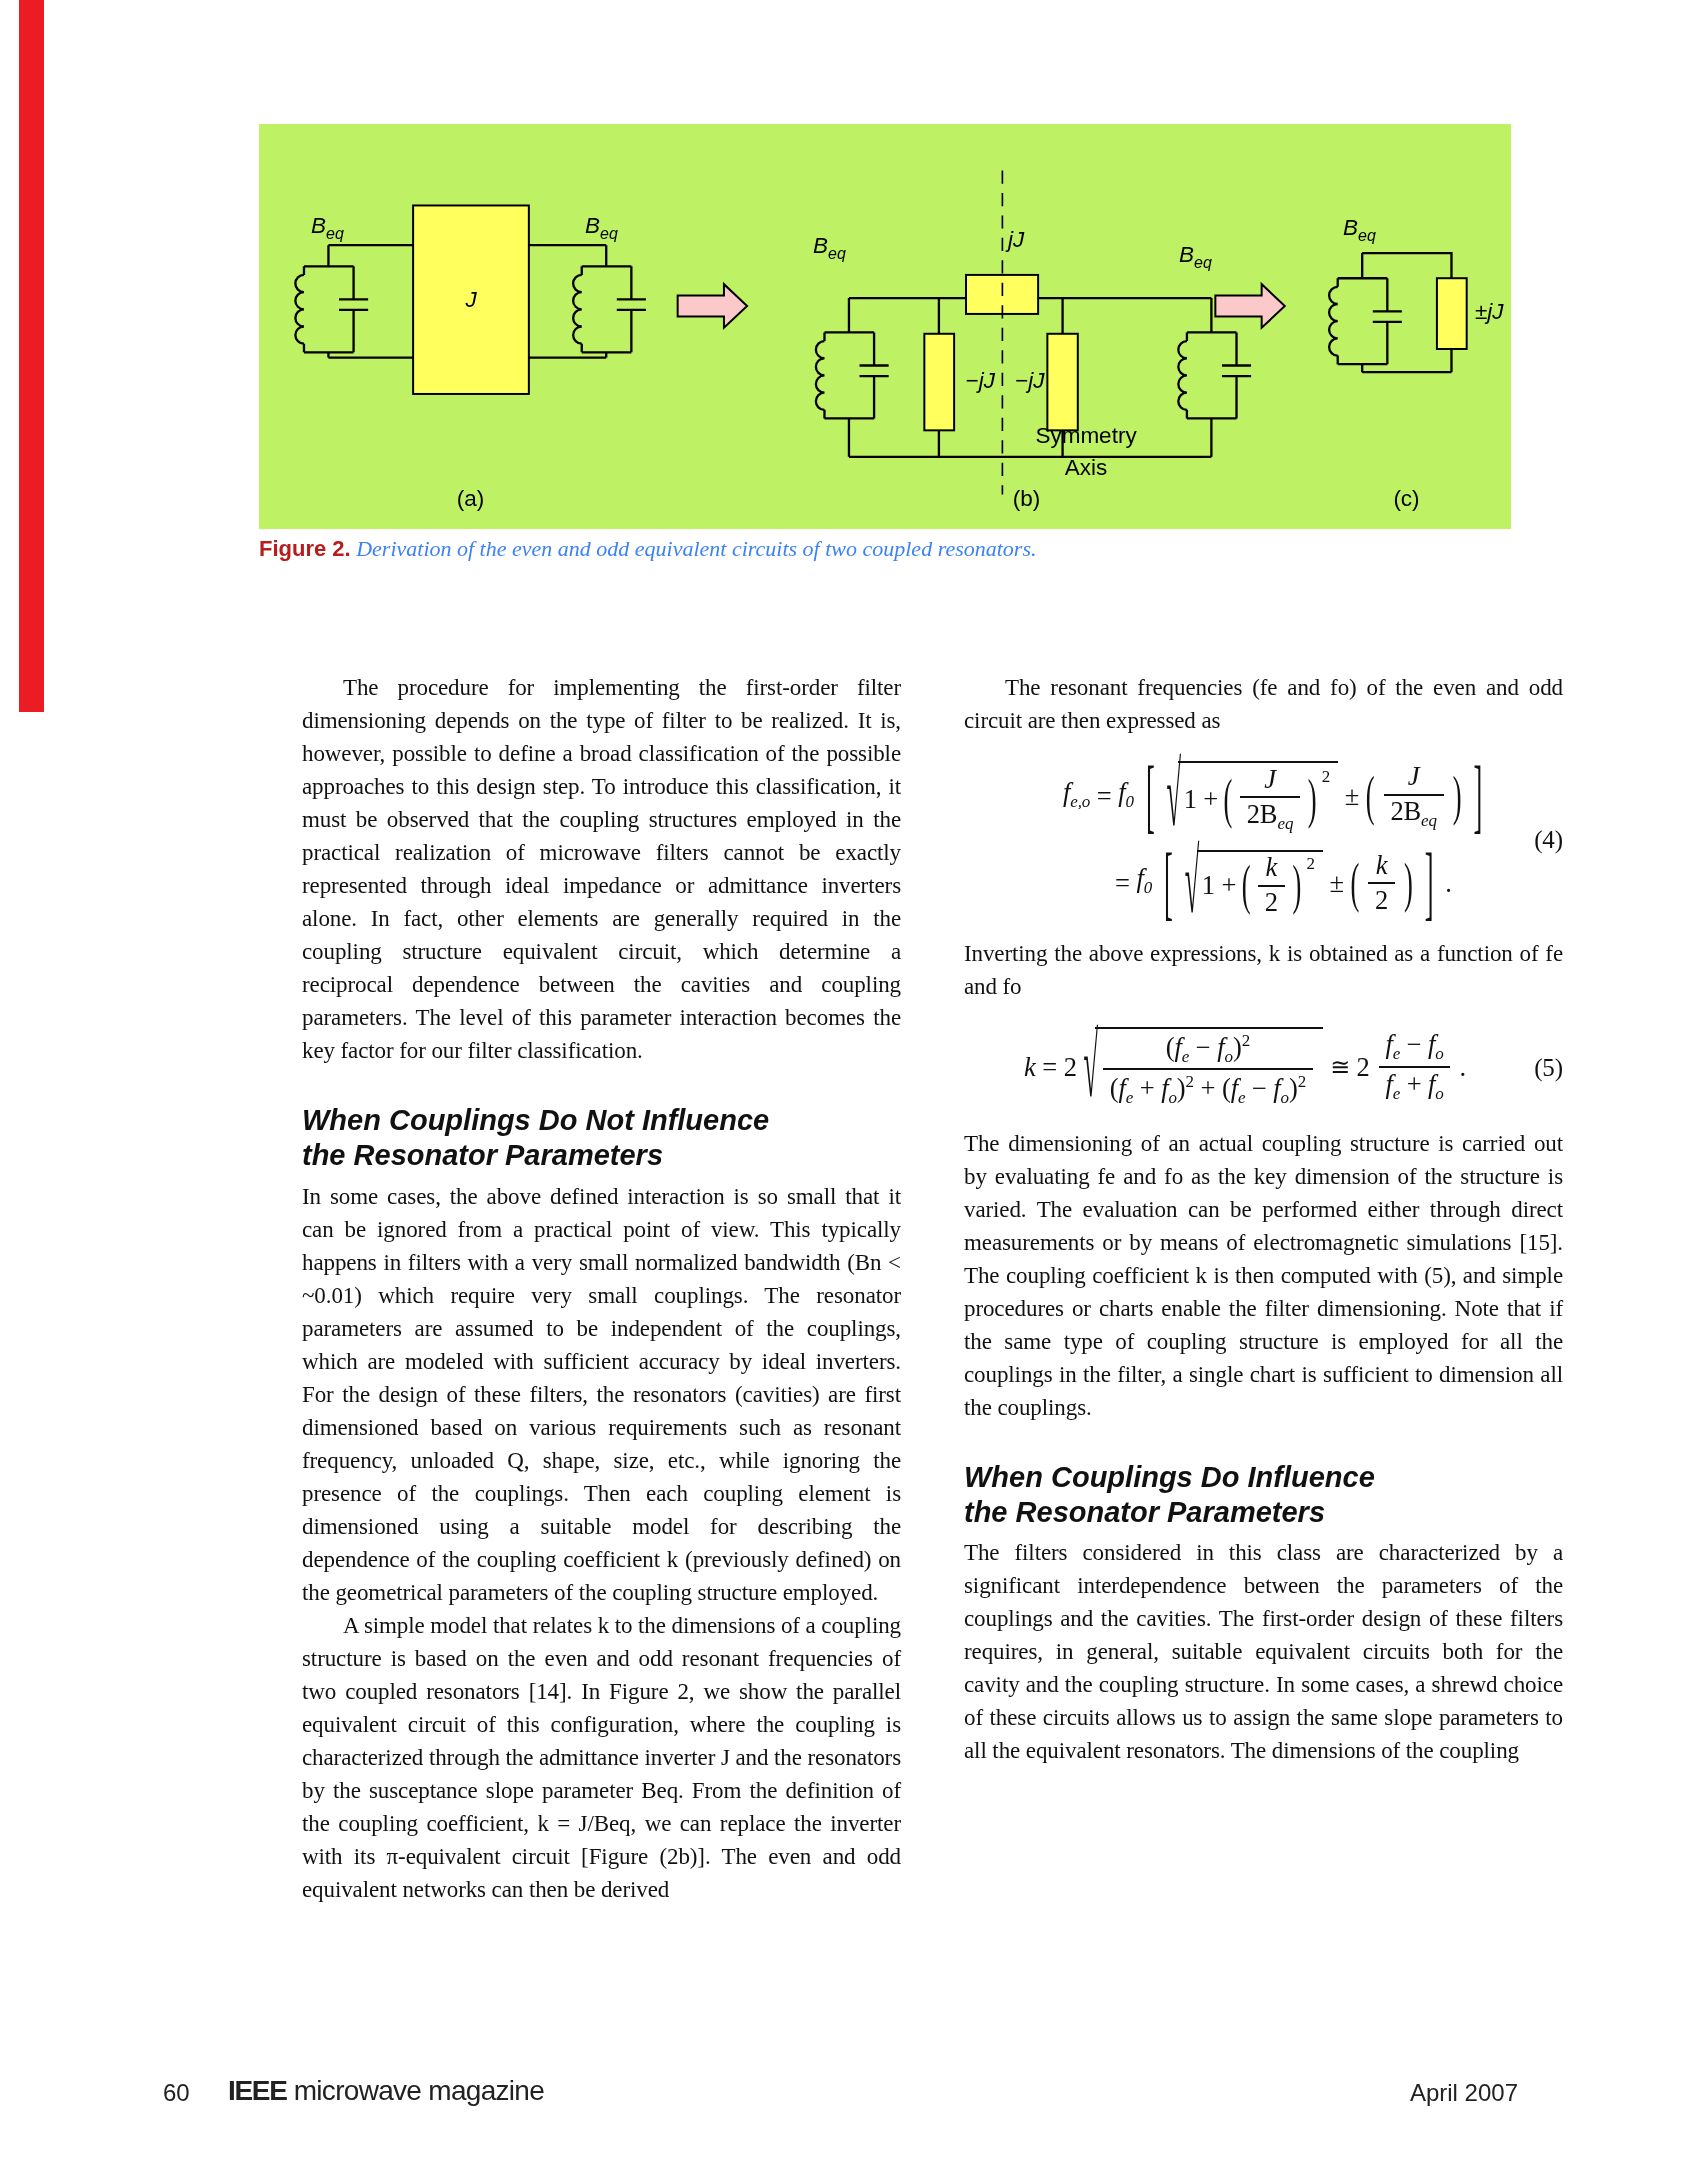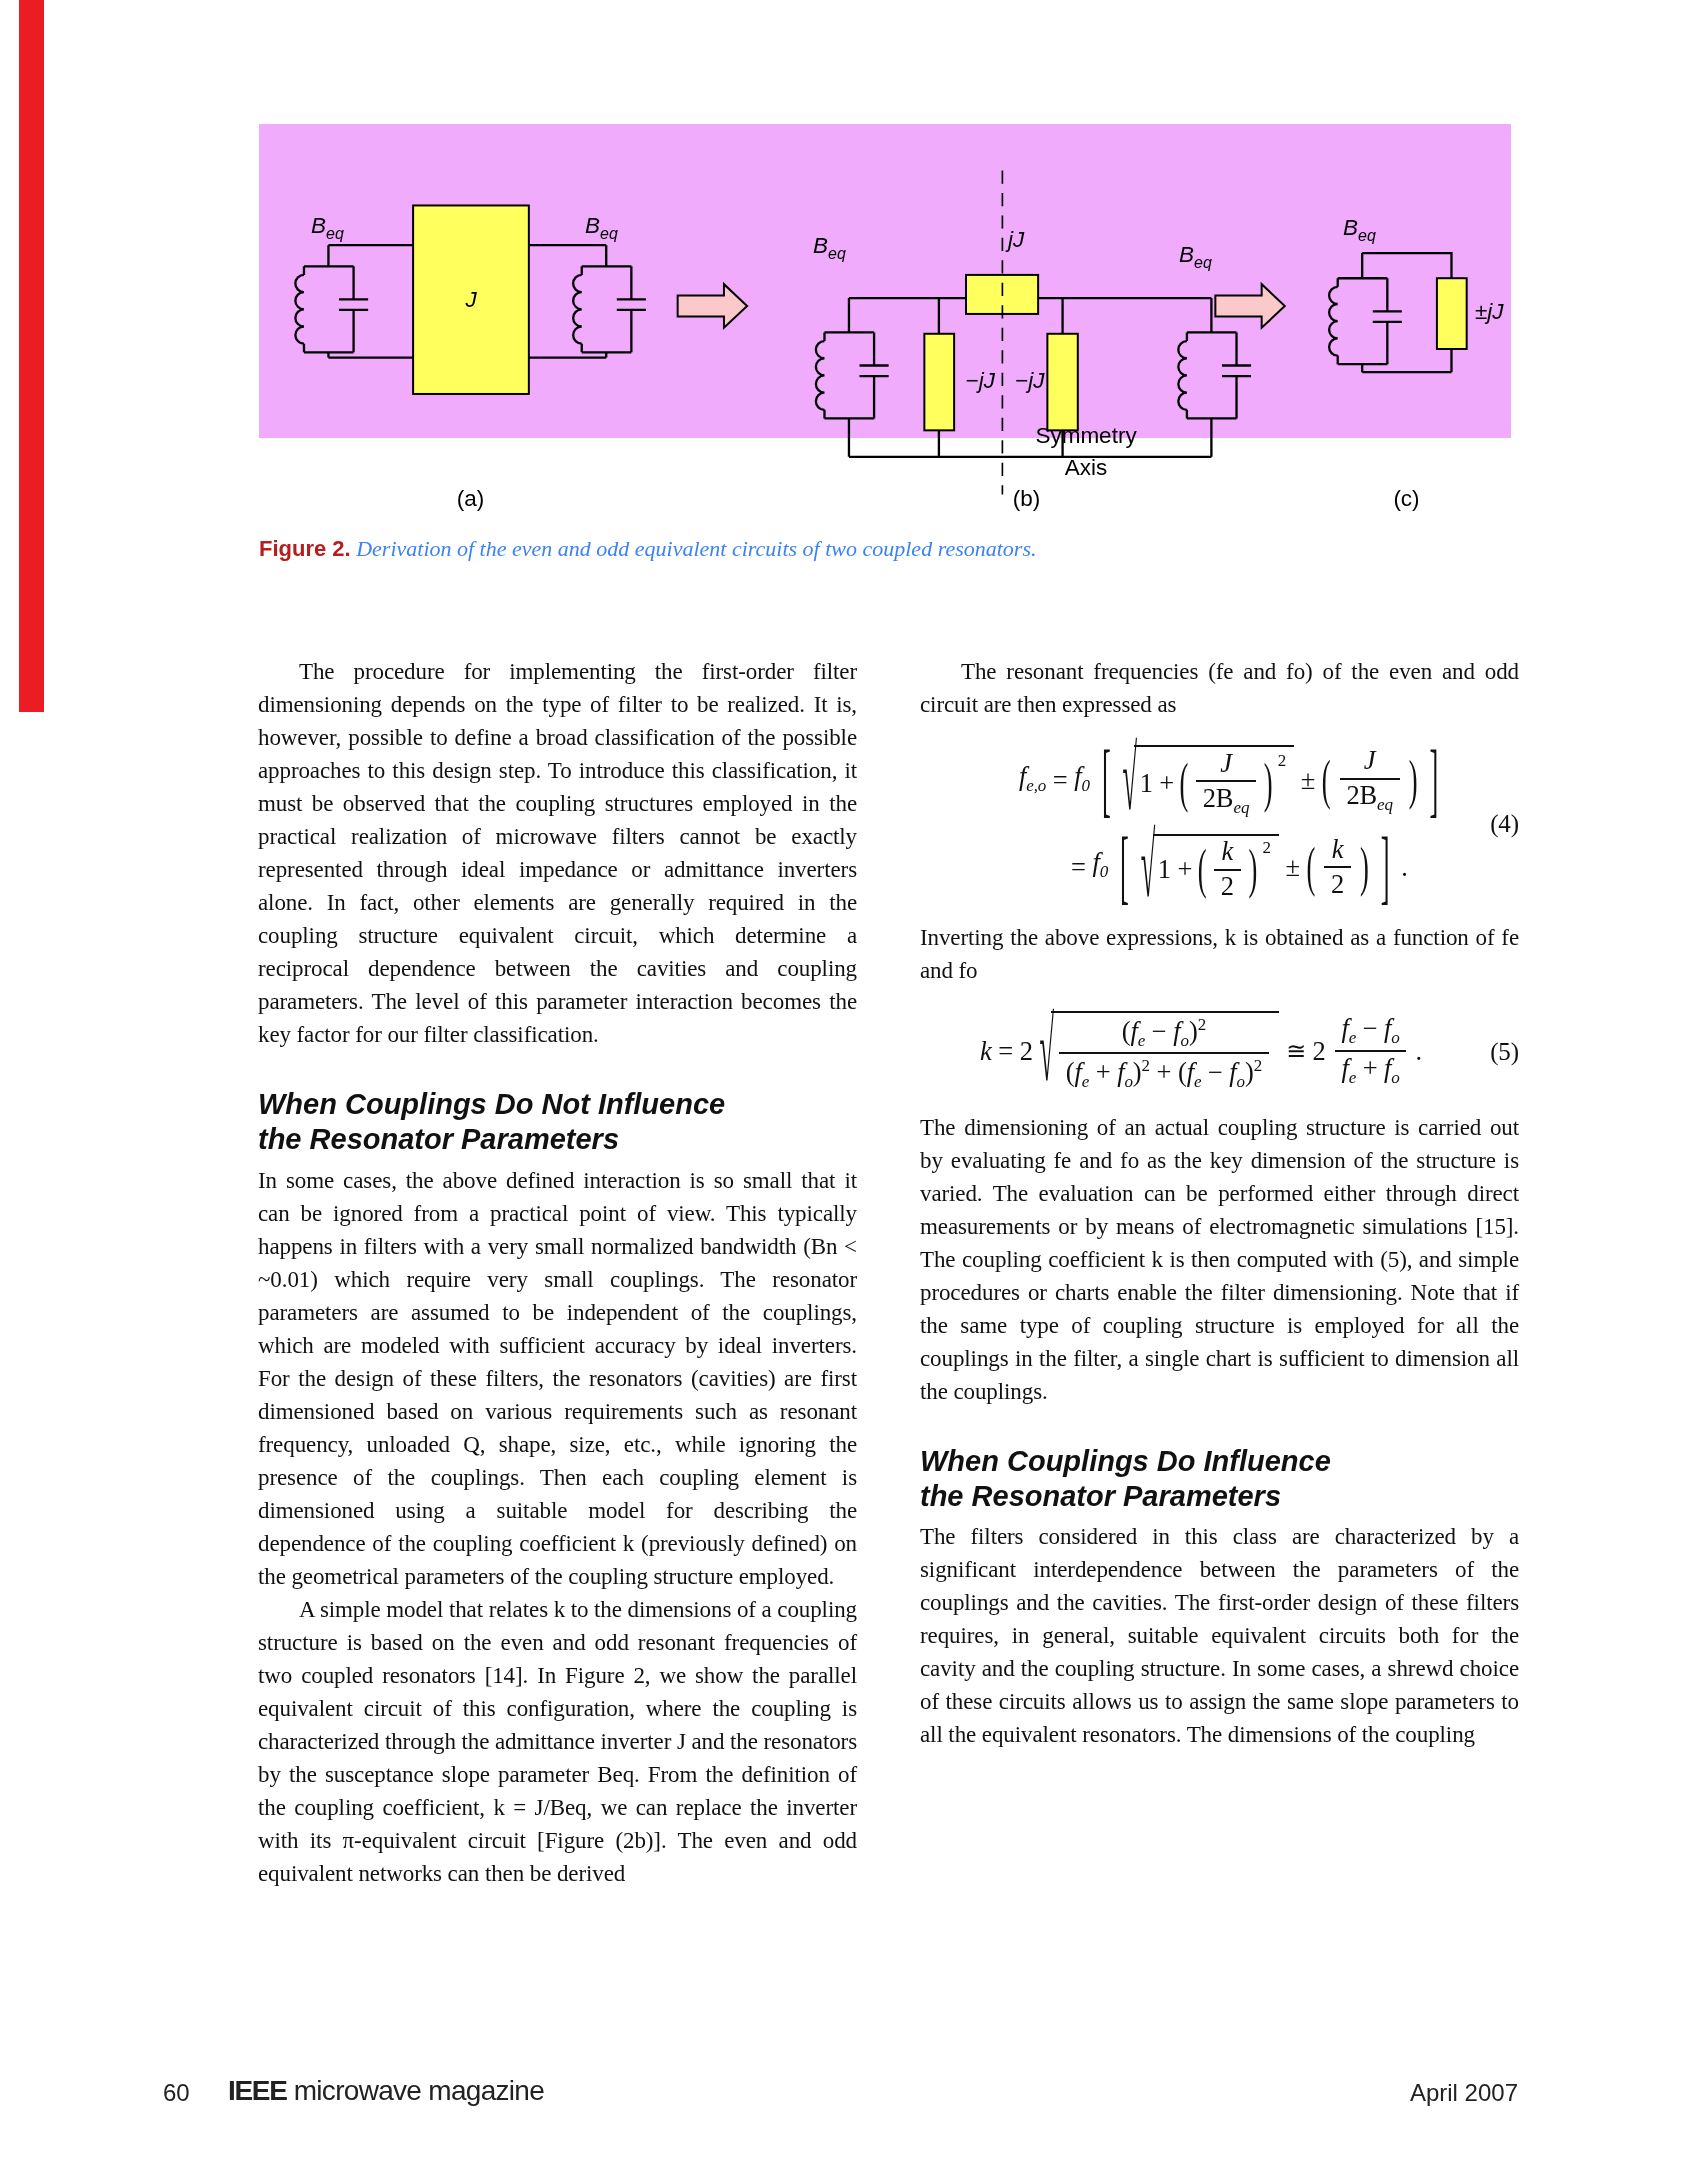--- a/index.html
+++ b/index.html
@@ -2,34 +2,34 @@
 <html style="font-size:10.6px"><head>
 <meta charset="utf-8">
 <style>
   html,body{margin:0;padding:0;background:#fff;}
   *{box-sizing:border-box;}
   #page{position:relative;width:1687px;height:2183px;background:#fff;overflow:hidden;
         font-family:"Liberation Serif", serif;color:#111;}
   
   #red-stripe{position:absolute;left:18.5px;top:0;width:25px;height:712px;background:#ec1c24;}
   
-  #fig-panel{position:absolute;left:259px;top:124px;width:1252px;height:314px;background:#f0abfc;}
+  #fig-panel{position:absolute;left:259px;top:124px;width:1252px;height:405px;background:#bef264;}
   #fig-panel svg{position:absolute;left:0;top:0;}
   .fig-label{position:absolute;font-family:"Liberation Sans", sans-serif;font-size:22.5px;
              font-style:italic;color:#000;white-space:nowrap;line-height:1;}
   .fig-label sub{font-size:16px;}
   .fig-plain{font-style:normal;}
   .fig-center{text-align:center;}
   
   #caption{position:absolute;left:259px;top:535px;width:1252px;font-size:22px;line-height:1.3;}
   #caption .cap-label{color:#b91c1c;font-family:"Liberation Sans", sans-serif;font-weight:bold;font-style:normal;}
   #caption .cap-text{font-style:italic;color:#3b82f6;}
   
-  .col{position:absolute;top:655px;width:599px;font-size:23px;line-height:33px;
-       text-align:justify;letter-spacing:-0.1px;}
+  .col{position:absolute;top:671px;width:599px;font-size:23px;line-height:33px;
+       text-align:justify;letter-spacing:-0.1px;margin-left:44px;}
   #col-left{left:258px;}
   #col-right{left:920px;}
   .para{margin:0;}
   .para.indent{text-indent:41px;}
   .subhead{font-family:Liberation Sans, sans-serif;font-weight:bold;font-style:italic;
            font-size:29px;line-height:35px;margin:36px 0 6.6px 0;text-align:left;letter-spacing:0;}
   
   .equation{position:relative;margin:24px 0 20px 0;font-size:26.5px;}
   .eq-row{display:flex;align-items:center;gap:6.6px;white-space:nowrap;}
   .eq-row + .eq-row{margin-top:17px;}

